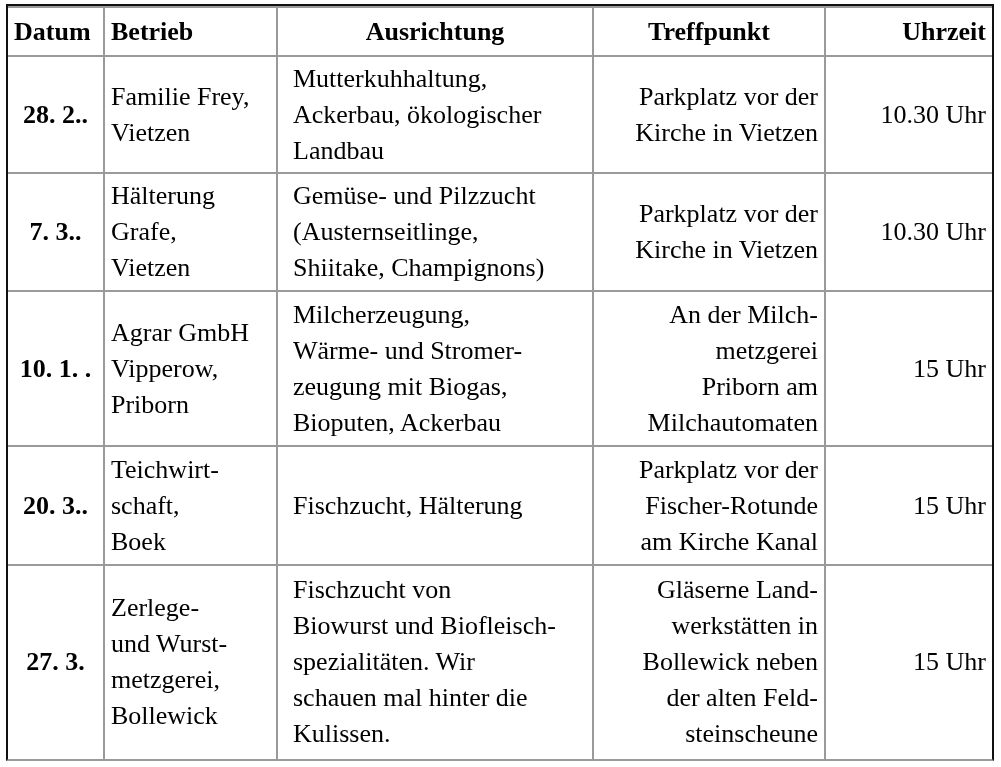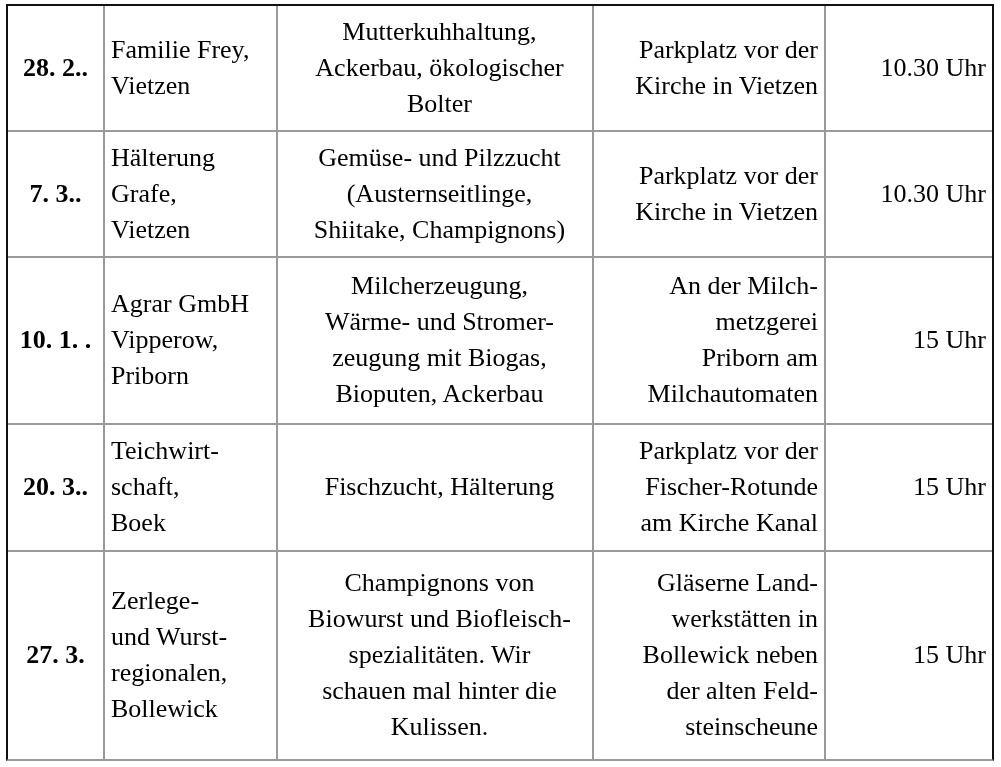--- a/index.html
+++ b/index.html
@@ -64,21 +64,21 @@
     .c-time   { width: auto; }
 
     th.c-date { text-align: left; }
     th.c-farm { text-align: left; }
     th.c-focus { text-align: center; }
     th.c-meet { text-align: center; }
     th.c-time { text-align: right; }
 
     td.date  { text-align: center; }
     td.farm  { text-align: left; }
-    td.focus { text-align: center; padding-left: 15px; }
+    td.focus { text-align: left; padding-left: 15px; }
     td.meet  { text-align: right; }
     td.time  { text-align: right; font-family: Liberation Serif, serif; }
 
     .line { display: block; white-space: nowrap; }
 
     tr.r1 { height: 108px; }
     tr.r2 { height: 109px; }
     tr.r3 { height: 144px; }
     tr.r4 { height: 111px; }
     tr.r5 { height: 182px; }
@@ -89,31 +89,38 @@
 <div class="sheet">
   <table>
     <colgroup>
       <col class="c-date">
       <col class="c-farm">
       <col class="c-focus">
       <col class="c-meet">
       <col class="c-time">
     </colgroup>
     <tbody>
+    <tr class="head-row">
+      <th class="c-date">Datum</th>
+      <th class="c-farm">Betrieb</th>
+      <th class="c-focus">Ausrichtung</th>
+      <th class="c-meet">Treffpunkt</th>
+      <th class="c-time">Uhrzeit</th>
+    </tr>
 
     <tr class="r1">
       <td class="date">28. 2..</td>
       <td class="farm">
         <span class="line">Familie Frey,</span>
         <span class="line">Vietzen</span>
       </td>
       <td class="focus">
         <span class="line">Mutterkuhhaltung,</span>
         <span class="line">Ackerbau, ökologischer</span>
-        <span class="line">Bolter</span>
+        <span class="line">Landbau</span>
       </td>
       <td class="meet">
         <span class="line">Parkplatz vor der</span>
         <span class="line">Kirche in Vietzen</span>
       </td>
       <td class="time">10.30 Uhr</td>
     </tr>
 
     <tr class="r2">
       <td class="date">7. 3..</td>
@@ -172,25 +179,25 @@
         <span class="line">am Kirche Kanal</span>
       </td>
       <td class="time">15 Uhr</td>
     </tr>
 
     <tr class="r5">
       <td class="date">27. 3.</td>
       <td class="farm">
         <span class="line">Zerlege-</span>
         <span class="line">und Wurst-</span>
-        <span class="line">regionalen,</span>
+        <span class="line">metzgerei,</span>
         <span class="line">Bollewick</span>
       </td>
       <td class="focus">
-        <span class="line">Champignons von</span>
+        <span class="line">Fischzucht von</span>
         <span class="line">Biowurst und Biofleisch-</span>
         <span class="line">spezialitäten. Wir</span>
         <span class="line">schauen mal hinter die</span>
         <span class="line">Kulissen.</span>
       </td>
       <td class="meet">
         <span class="line">Gläserne Land-</span>
         <span class="line">werkstätten in</span>
         <span class="line">Bollewick neben</span>
         <span class="line">der alten Feld-</span>

